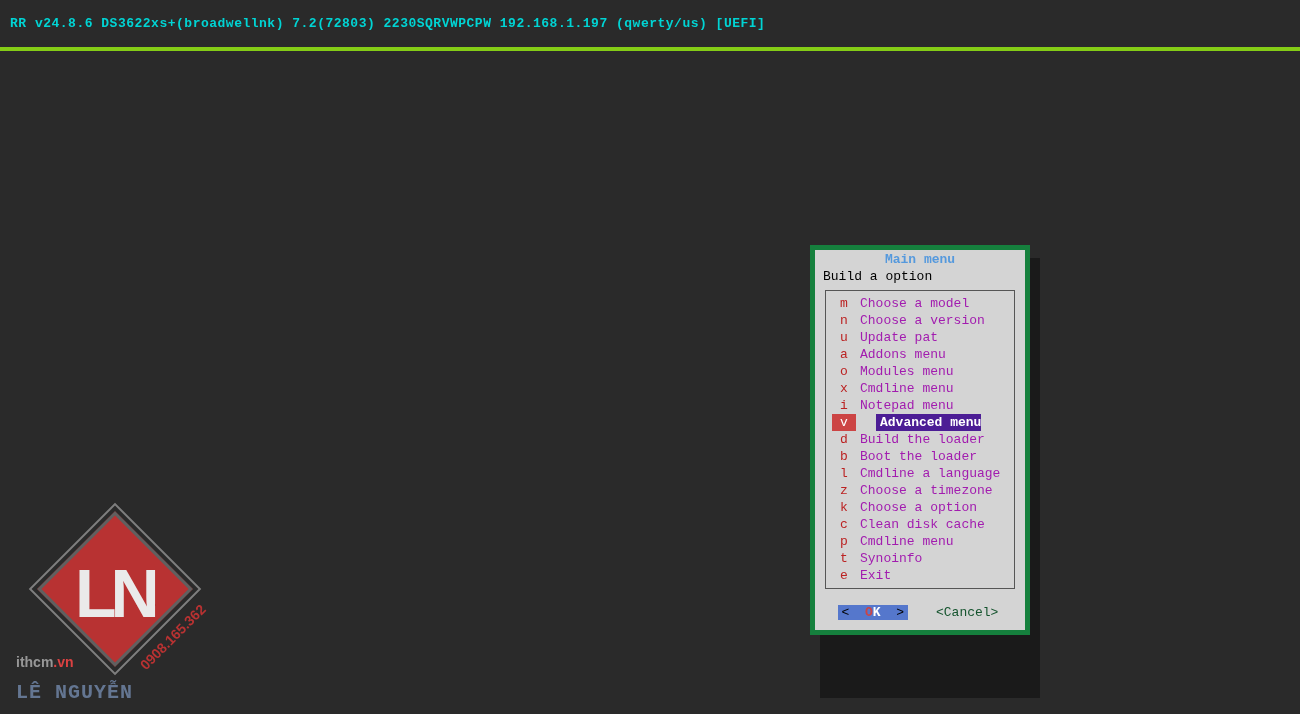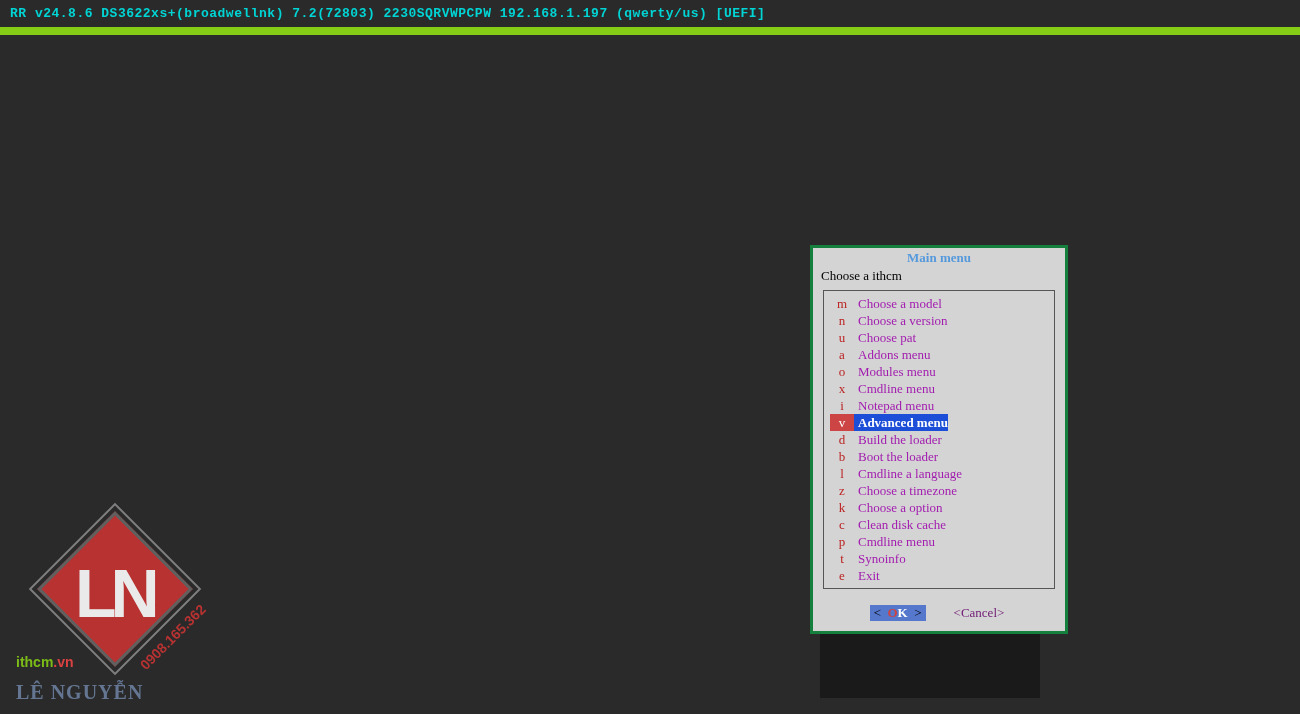--- a/index.html
+++ b/index.html
@@ -12,40 +12,39 @@
       height: 714px;
       background-color: #2a2a2a;
       font-family: 'Courier New', monospace;
       font-size: 13px;
       overflow: hidden;
       position: relative;
     }
     .header {
       color: #00d4d4;
       font-weight: bold;
-      padding: 6px 10px;
-      border-bottom: 8px solid #84cc16;
+      padding: 16px 10px;
+      border-bottom: 4px solid #84cc16;
       letter-spacing: 0.5px;
     }
     .dialog-shadow {
       position: absolute;
       left: 820px;
       top: 258px;
       width: 220px;
       height: 440px;
       background-color: #1a1a1a;
     }
     .dialog {
       position: absolute;
       left: 810px;
       top: 245px;
-      width: 258px;
+      width: 220px;
       background-color: #d4d4d4;
-      border: 3px solid #15803d;
-      font-family: Liberation Serif, serif;
+      border: 5px solid #15803d;
     }
     .dialog-title {
       color: #5599dd;
       font-weight: bold;
       text-align: center;
       padding: 2px 0;
     }
     .dialog-prompt {
       color: #000;
       padding: 0 8px 4px 8px;
@@ -71,23 +70,24 @@
     }
     .menu-label {
       color: #a21caf;
       padding-left: 4px;
     }
     .menu-item.selected .menu-key {
       background-color: #cc4444;
       color: #fff;
     }
     .menu-item.selected .menu-label {
-      background-color: #1d4ed8;
+      background-color: #4c1d95;
       color: #fff;
       font-weight: bold;
+      margin-left: 20px;
     }
     .button-row {
       display: flex;
       justify-content: center;
       gap: 24px;
       padding: 8px 0 10px 0;
     }
     .btn {
       padding: 0 4px;
       font-family: inherit;
@@ -101,21 +101,21 @@
     }
     .btn-ok .arrow {
       color: #000;
     }
     .ok-letter {
       color: #cc4444;
       font-weight: bold;
     }
     .btn-cancel {
       background-color: transparent;
-      color: #701a75;
+      color: #14532d;
     }
     .watermark {
       position: absolute;
       left: 10px;
       bottom: 10px;
       width: 180px;
       height: 190px;
       opacity: 0.9;
     }
     .diamond {
@@ -148,65 +148,65 @@
       letter-spacing: -6px;
     }
     .wm-ithcm {
       position: absolute;
       left: 6px;
       top: 140px;
       font-size: 14px;
       font-weight: bold;
       font-family: Arial, sans-serif;
     }
-    .wm-ithcm .black { color: #84cc16; }
+    .wm-ithcm .black { color: #a3a3a3; }
     .wm-ithcm .red { color: #ef4444; }
     .wm-phone {
       position: absolute;
       left: 120px;
       top: 115px;
       font-size: 14px;
       font-weight: bold;
       color: #c83333;
       font-family: Arial, sans-serif;
       transform: rotate(-45deg);
     }
     .wm-name {
       position: absolute;
       left: 6px;
       bottom: 0;
       font-size: 20px;
       font-weight: bold;
       color: #6b7f9e;
-      font-family: Liberation Serif, serif;
+      font-family: Liberation Mono, monospace;
       letter-spacing: 1px;
     }
   </style>
 </head>
 <body>
 
 <div class="header">RR v24.8.6 DS3622xs+(broadwellnk) 7.2(72803) 2230SQRVWPCPW 192.168.1.197 (qwerty/us) [UEFI]</div>
 
 <div class="dialog-shadow"></div>
 
 <div class="dialog">
   <div class="dialog-title">Main menu</div>
-  <div class="dialog-prompt">Choose a ithcm</div>
+  <div class="dialog-prompt">Build a option</div>
   <div class="menu-box" id="menu-box">
       <div class="menu-item">
         <span class="menu-key">m</span>
         <span class="menu-label">Choose a model</span>
       </div>
       <div class="menu-item">
         <span class="menu-key">n</span>
         <span class="menu-label">Choose a version</span>
       </div>
       <div class="menu-item">
         <span class="menu-key">u</span>
-        <span class="menu-label">Choose pat</span>
+        <span class="menu-label">Update pat</span>
       </div>
       <div class="menu-item">
         <span class="menu-key">a</span>
         <span class="menu-label">Addons menu</span>
       </div>
       <div class="menu-item">
         <span class="menu-key">o</span>
         <span class="menu-label">Modules menu</span>
       </div>
       <div class="menu-item">

